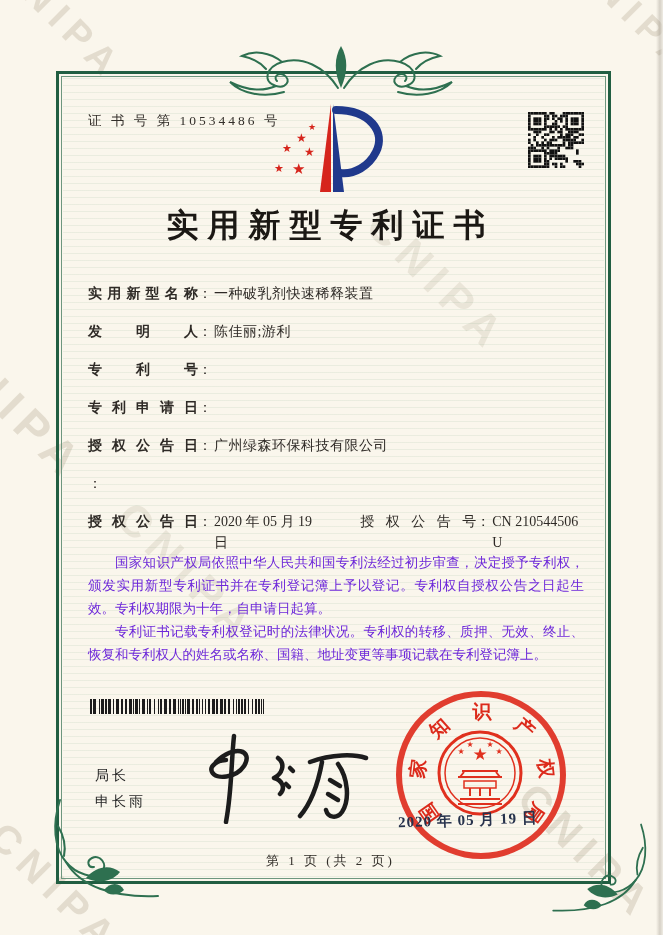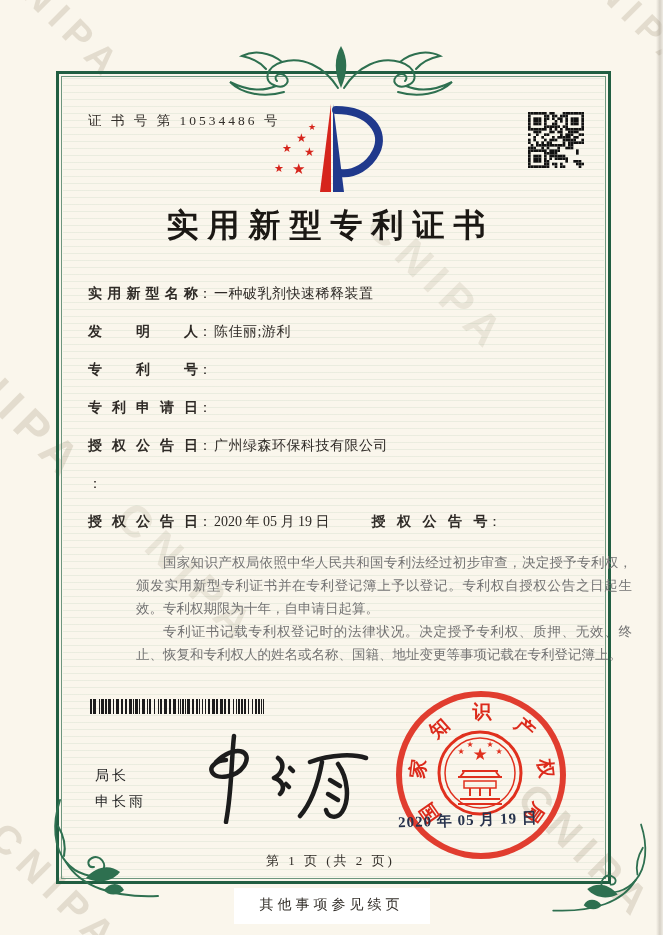--- a/index.html
+++ b/index.html
@@ -38,26 +38,26 @@
   .title{position:absolute;left:56px;top:204px;width:549px;text-align:center;font-size:32px;
          font-weight:bold;letter-spacing:9px;color:#1b1814;z-index:2;}
 
   
   .fields{position:absolute;left:88px;top:283px;width:494px;z-index:2;font-size:14px;}
   .frow{display:flex;margin-bottom:17px;line-height:21px;}
   .flabel{flex:none;width:110px;text-align:justify;text-align-last:justify;font-weight:bold;}
   .fcolon{flex:none;width:16px;}
   .fvalue{flex:1;letter-spacing:.5px;}
   .grow{display:flex;line-height:21px;}
-  .g2{margin-left:42px;font-weight:bold;}
+  .g2{margin-left:42px;}
   .flabel2{flex:none;width:116px;text-align:justify;text-align-last:justify;}
 
   
   .legal{position:absolute;left:88px;top:551px;width:496px;font-size:13.5px;line-height:23px;
-         text-align:justify;color:#737373;z-index:2;margin-left:48px;}
+         text-align:justify;color:#6d28d9;z-index:2;}
   .legal p{margin:0;text-indent:2em;}
 
   
   .barcode{position:absolute;left:90px;top:699px;width:178px;height:15px;z-index:2;font-size:0;}
   .barcode i{display:inline-block;height:15px;background:#1c1c1c;vertical-align:top;}
 
   
   .post{position:absolute;left:95px;top:767px;font-family:"Liberation Sans","DejaVu Sans",sans-serif;
         font-size:14px;letter-spacing:3px;color:#272727;z-index:2;}
   .pname{position:absolute;left:95px;top:793px;font-family:"Liberation Sans","DejaVu Sans",sans-serif;
@@ -420,26 +420,27 @@
     </div>
     <div class="frow">
         <span class="fcolon">：</span>
     </div>
     <div class="grow">
       <span class="flabel">授权公告日</span>
         <span class="fcolon">：</span>
       <span>2020 年 05 月 19 日</span>
       <span class="flabel2 g2">授权公告号</span>
         <span class="fcolon">：</span>
+      <span>CN 210544506 U</span>
     </div>
   </div>
 
   <div class="legal">
     <p>国家知识产权局依照中华人民共和国专利法经过初步审查，决定授予专利权，颁发实用新型专利证书并在专利登记簿上予以登记。专利权自授权公告之日起生效。专利权期限为十年，自申请日起算。</p>
-    <p>专利证书记载专利权登记时的法律状况。决定授予专利权、质押、无效、终止、恢复和专利权人的姓名或名称、国籍、地址变更等事项记载在专利登记簿上。</p>
+    <p>专利证书记载专利权登记时的法律状况。专利权的转移、质押、无效、终止、恢复和专利权人的姓名或名称、国籍、地址变更等事项记载在专利登记簿上。</p>
   </div>
 
   <div class="barcode" id="barcode"><i style="width: 2px; margin-right: 1px;"></i><i style="width: 3px; margin-right: 3px;"></i><i style="width: 1px; margin-right: 1px;"></i><i style="width: 3px; margin-right: 1px;"></i><i style="width: 2px; margin-right: 1px;"></i><i style="width: 3px; margin-right: 2px;"></i><i style="width: 1px; margin-right: 2px;"></i><i style="width: 3px; margin-right: 2px;"></i><i style="width: 2px; margin-right: 2px;"></i><i style="width: 2px; margin-right: 2px;"></i><i style="width: 3px; margin-right: 1px;"></i><i style="width: 1px; margin-right: 1px;"></i><i style="width: 3px; margin-right: 1px;"></i><i style="width: 1px; margin-right: 2px;"></i><i style="width: 3px; margin-right: 2px;"></i><i style="width: 1px; margin-right: 1px;"></i><i style="width: 2px; margin-right: 3px;"></i><i style="width: 1px; margin-right: 3px;"></i><i style="width: 1px; margin-right: 1px;"></i><i style="width: 2px; margin-right: 2px;"></i><i style="width: 3px; margin-right: 2px;"></i><i style="width: 2px; margin-right: 2px;"></i><i style="width: 3px; margin-right: 2px;"></i><i style="width: 1px; margin-right: 1px;"></i><i style="width: 1px; margin-right: 1px;"></i><i style="width: 2px; margin-right: 1px;"></i><i style="width: 1px; margin-right: 1px;"></i><i style="width: 3px; margin-right: 2px;"></i><i style="width: 2px; margin-right: 2px;"></i><i style="width: 2px; margin-right: 1px;"></i><i style="width: 1px; margin-right: 2px;"></i><i style="width: 1px; margin-right: 2px;"></i><i style="width: 1px; margin-right: 2px;"></i><i style="width: 2px; margin-right: 2px;"></i><i style="width: 3px; margin-right: 1px;"></i><i style="width: 2px; margin-right: 2px;"></i><i style="width: 3px; margin-right: 1px;"></i><i style="width: 2px; margin-right: 2px;"></i><i style="width: 2px; margin-right: 3px;"></i><i style="width: 1px; margin-right: 2px;"></i><i style="width: 1px; margin-right: 1px;"></i><i style="width: 2px; margin-right: 1px;"></i><i style="width: 2px; margin-right: 1px;"></i><i style="width: 2px; margin-right: 2px;"></i><i style="width: 1px; margin-right: 3px;"></i><i style="width: 1px; margin-right: 2px;"></i><i style="width: 2px; margin-right: 1px;"></i><i style="width: 2px; margin-right: 1px;"></i><i style="width: 1px; margin-right: 1px;"></i><i style="width: 1px; margin-right: 2px;"></i></div>
 
   <div class="post">局长</div>
   <div class="pname">申长雨</div>
 
   <svg class="sig" viewBox="0 0 192 96">
     <path d="M34,34 C52,16 72,22 62,38 C54,50 34,52 30,44 C27,38 36,32 44,32"></path>
     <path d="M52,8 C49,35 50,62 44,94"></path>
@@ -479,16 +480,15 @@
         <rect x="30" y="54" width="32" height="7" stroke-width="1.5"></rect>
         <path d="M36,61 v8 M46,61 v8 M56,61 v8"></path>
         <path d="M26,72 h40"></path>
         <path d="M24,77 h44"></path>
       </g>
     </svg>
   </div>
   <div class="seal-date">2020 年 05 月 19 日</div>
 
   <div class="page-info">第 1 页 (共 2 页)</div>
-  <div class="cont-note">其他事项参见续页</div>
 
   <div class="edge-r"></div>
 </div>
 
 </body></html>

